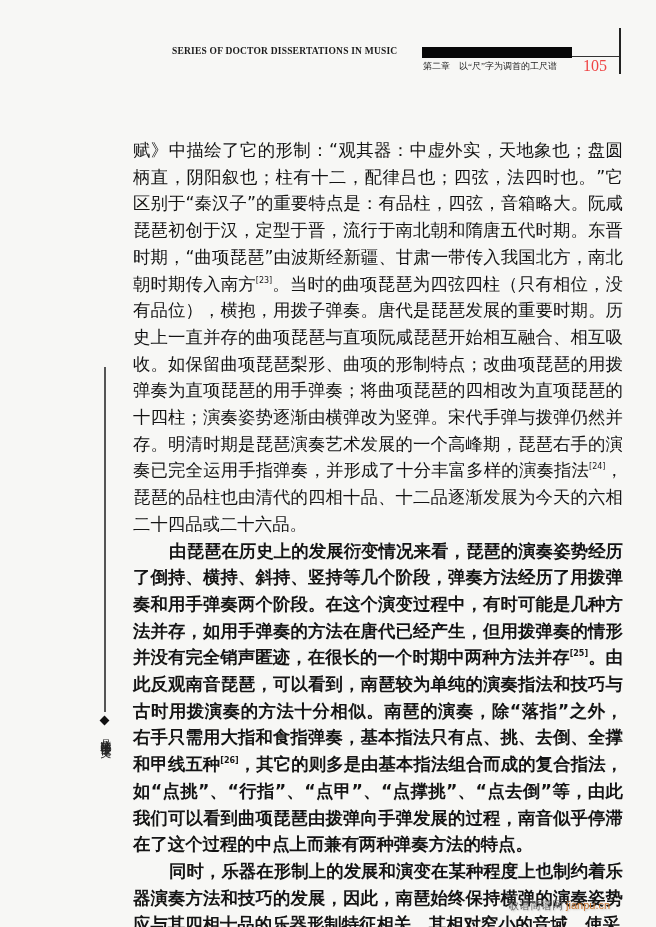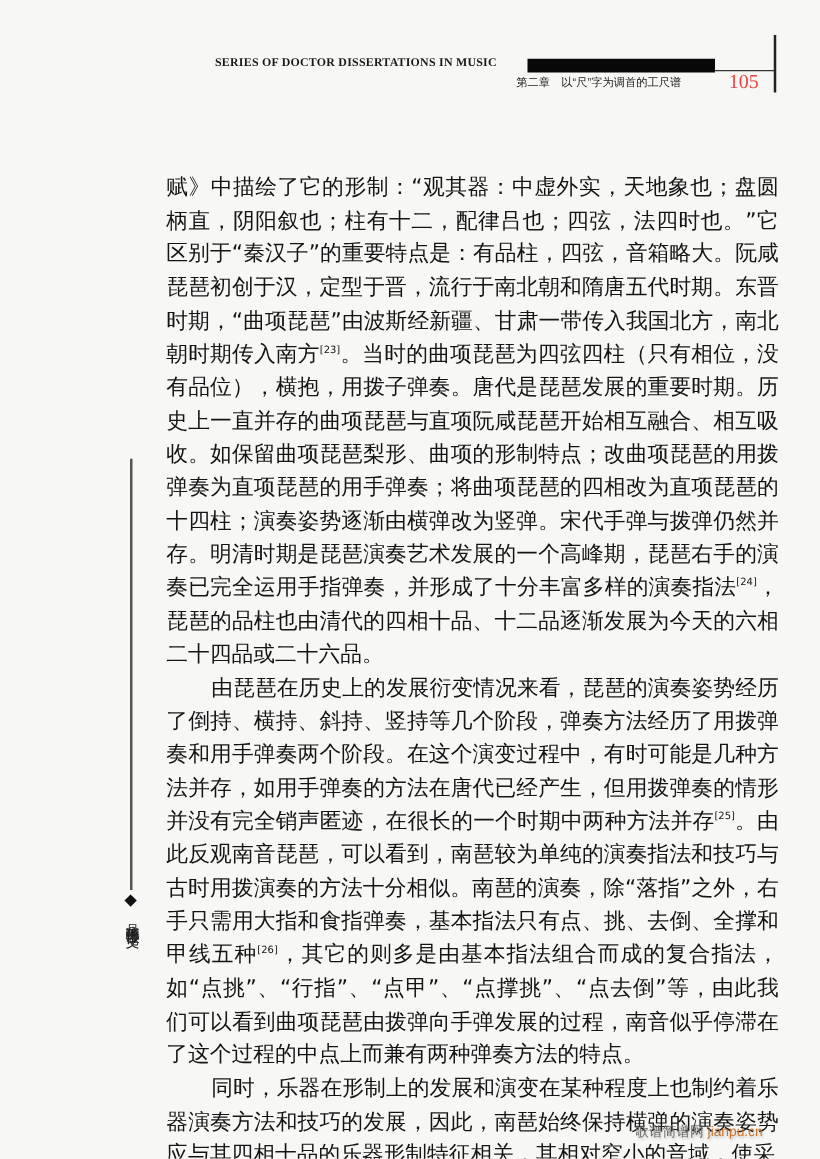--- a/index.html
+++ b/index.html
@@ -23,36 +23,36 @@
   }
   .header-rule {
     position: absolute; left: 572px; top: 56px; width: 48px; height: 1px;
     background: #333;
   }
   .header-vline {
     position: absolute; left: 619px; top: 28px; width: 1.5px; height: 46px;
     background: #222;
   }
   .header-chapter {
-    position: absolute; left: 413px; top: 60px;
+    position: absolute; left: 423px; top: 60px;
     font-size: 9px; color: #1a1a1a; white-space: nowrap;
-    font-family: Liberation Sans, sans-serif;
+    font-family: Liberation Serif, serif;
   }
   .page-number {
     position: absolute; left: 583px; top: 57px;
     font-size: 16px; color: #ef4444; font-family: "Liberation Serif", serif;
   }
   .body-text {
     position: absolute; left: 133px; top: 117px; width: 490px;
     font-size: 17.4px; line-height: 26.7px;
     text-align: justify; text-justify: inter-character;
     font-family: "DejaVu Sans", sans-serif; font-weight: normal; margin-top: 20px;
   }
   .body-text p { margin: 0; }
-  .body-text p.indent { text-indent: 36px; }
+  .body-text p.indent { text-indent: 36px; font-weight: bold; }
   sup.ref { font-size: 8px; line-height: 0; vertical-align: 7px; }
   .side-vline {
     position: absolute; left: 104px; top: 367px; width: 1.5px; height: 345px;
     background: #555;
   }
   .side-diamond {
     position: absolute; left: 101px; top: 717px; width: 7px; height: 7px;
     background: #111; transform: rotate(45deg);
   }
   .side-label {

